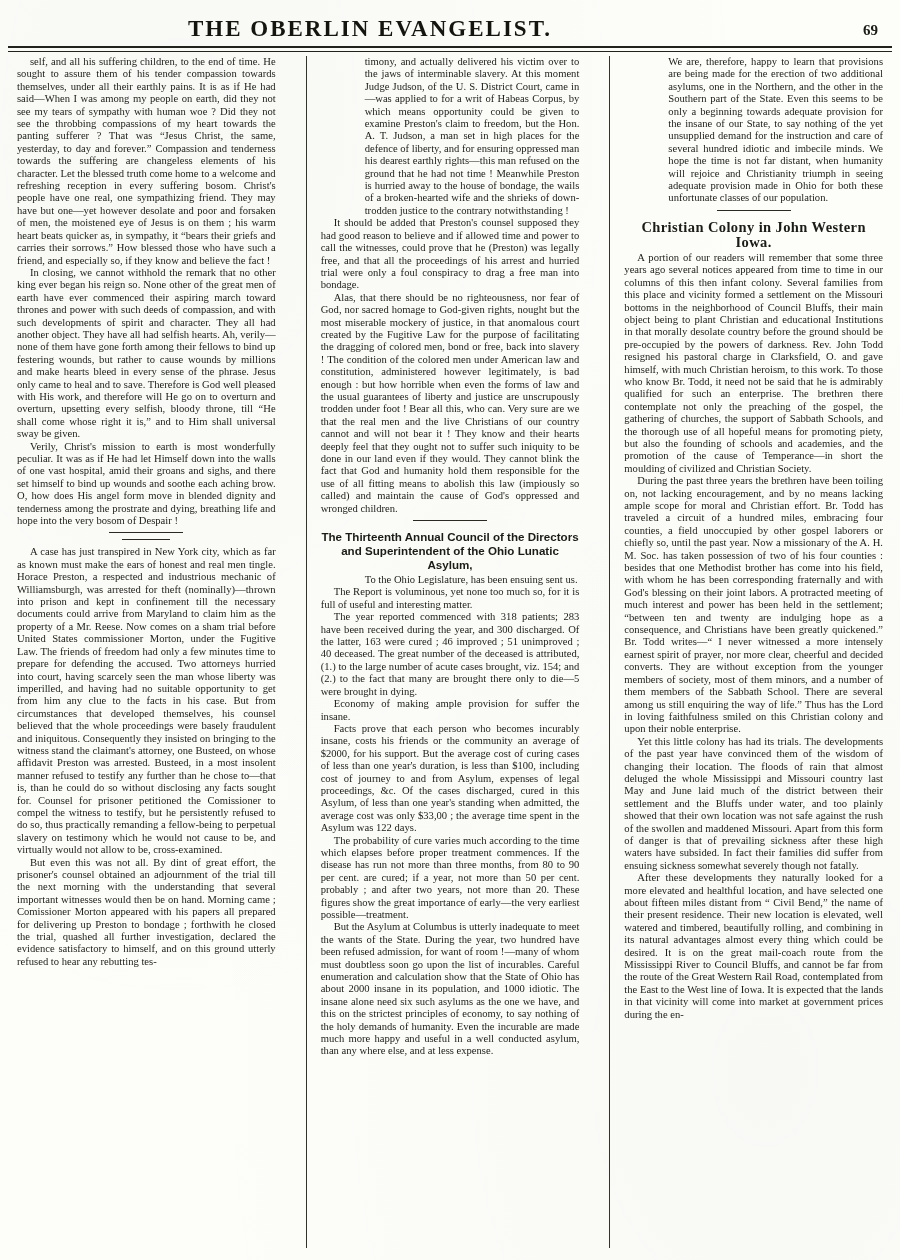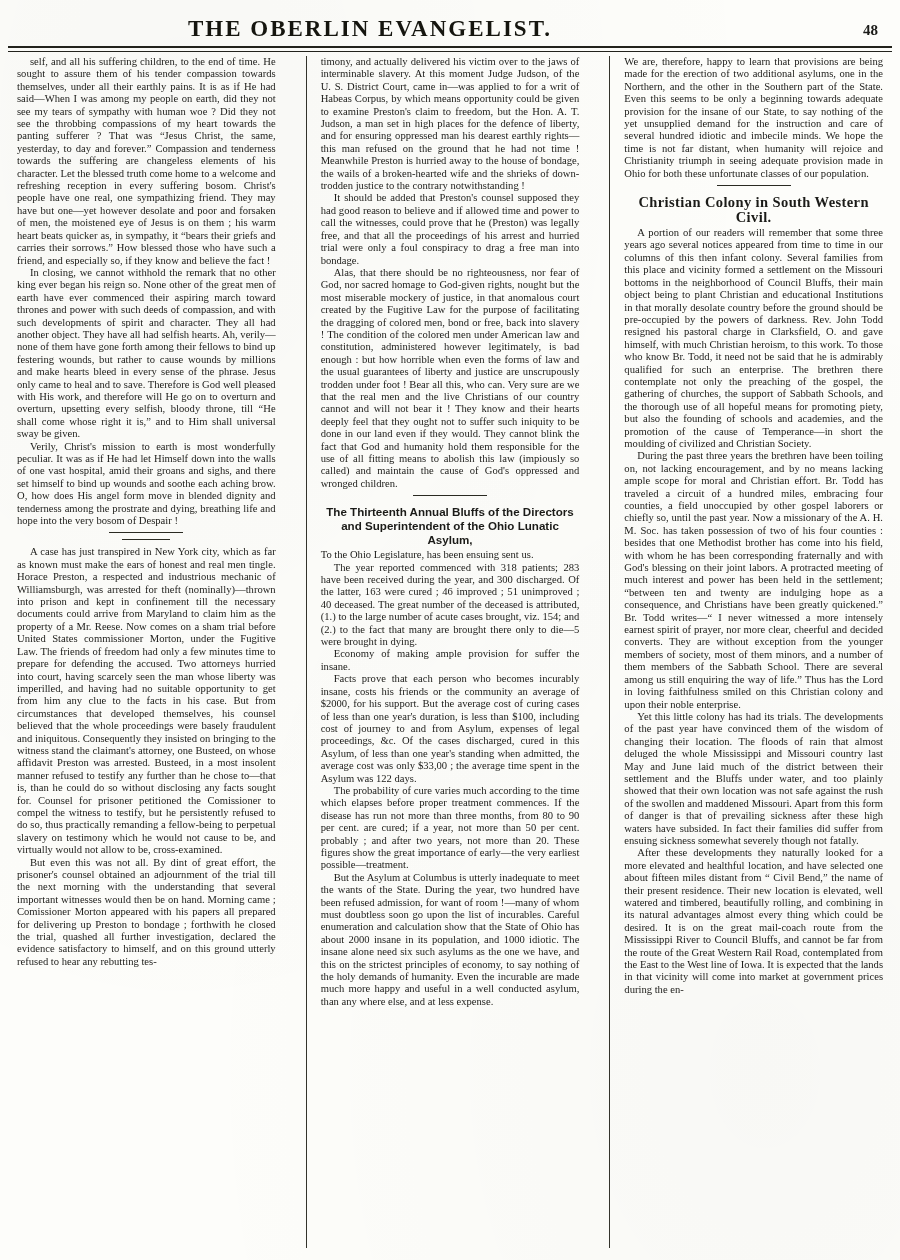--- a/index.html
+++ b/index.html
@@ -85,20 +85,21 @@
     border-left: 1px solid #33332c;
     margin-left: 7px;
     padding-left: 14px;
   }
   .col p {
     margin: 0 0 0 0;
     text-indent: 13px;
   }
   .col p.noindent {
     text-indent: 0;
+    margin-left: 44px;
   }
   .headline {
     text-align: center;
     font-weight: bold;
     font-size: 13px;
     line-height: 15px;
     margin: 9px 0 2px 0;
     text-indent: 0;
   }
   .headline.sans {
@@ -121,50 +122,51 @@
   }
 </style>
 </head>
 <body>
 
 <div class="page">
 
   <div class="masthead">
     <div class="masthead-title">THE OBERLIN EVANGELIST.</div>
   </div>
-  <div class="page-number">48</div>
+  <div class="page-number">69</div>
   <div class="rule-top"></div>
 
   <div class="columns">
     <div class="col" id="col0">
         <p>self, and all his suffering children, to the end of time. He sought to assure them of his tender compassion towards themselves, under all their earthly pains. It is as if He had said—When I was among my people on earth, did they not see my tears of sympathy with human woe ? Did they not see the throbbing compassions of my heart towards the panting sufferer ? That was “Jesus Christ, the same, yesterday, to day and forever.” Compassion and tenderness towards the suffering are changeless elements of his character. Let the blessed truth come home to a welcome and refreshing reception in every suffering bosom. Christ's people have one real, one sympathizing friend. They may have but one—yet however desolate and poor and forsaken of men, the moistened eye of Jesus is on them ; his warm heart beats quicker as, in sympathy, it “bears their griefs and carries their sorrows.” How blessed those who have such a friend, and especially so, if they know and believe the fact !</p>
         <p>In closing, we cannot withhold the remark that no other king ever began his reign so. None other of the great men of earth have ever commenced their aspiring march toward thrones and power with such deeds of compassion, and with such developments of spirit and character. They all had another object. They have all had selfish hearts. Ah, verily—none of them have gone forth among their fellows to bind up festering wounds, but rather to cause wounds by millions and make hearts bleed in every sense of the phrase. Jesus only came to heal and to save. Therefore is God well pleased with His work, and therefore will He go on to overturn and overturn, upsetting every selfish, bloody throne, till “He shall come whose right it is,” and to Him shall universal sway be given.</p>
         <p>Verily, Christ's mission to earth is most wonderfully peculiar. It was as if He had let Himself down into the walls of one vast hospital, amid their groans and sighs, and there set himself to bind up wounds and soothe each aching brow. O, how does His angel form move in blended dignity and tenderness among the prostrate and dying, breathing life and hope into the very bosom of Despair !</p>
         <div class="short-rule"></div>
         <div class="short-rule tiny"></div>
         <p>A case has just transpired in New York city, which as far as known must make the ears of honest and real men tingle. Horace Preston, a respected and industrious mechanic of Williamsburgh, was arrested for theft (nominally)—thrown into prison and kept in confinement till the necessary documents could arrive from Maryland to claim him as the property of a Mr. Reese. Now comes on a sham trial before United States commissioner Morton, under the Fugitive Law. The friends of freedom had only a few minutes time to prepare for defending the accused. Two attorneys hurried into court, having scarcely seen the man whose liberty was imperilled, and having had no suitable opportunity to get from him any clue to the facts in his case. But from circumstances that developed themselves, his counsel believed that the whole proceedings were basely fraudulent and iniquitous. Consequently they insisted on bringing to the witness stand the claimant's attorney, one Busteed, on whose affidavit Preston was arrested. Busteed, in a most insolent manner refused to testify any further than he chose to—that is, than he could do so without disclosing any facts sought for. Counsel for prisoner petitioned the Comissioner to compel the witness to testify, but he persistently refused to do so, thus practically remanding a fellow-being to perpetual slavery on testimony which he would not cause to be, and virtually would not allow to be, cross-examined.</p>
         <p>But even this was not all. By dint of great effort, the prisoner's counsel obtained an adjournment of the trial till the next morning with the understanding that several important witnesses would then be on hand. Morning came ; Comissioner Morton appeared with his papers all prepared for delivering up Preston to bondage ; forthwith he closed the trial, quashed all further investigation, declared the evidence satisfactory to himself, and on this ground utterly refused to hear any rebutting tes-</p>
       </div>
     <div class="col" id="col1">
         <p class="noindent">timony, and actually delivered his victim over to the jaws of interminable slavery. At this moment Judge Judson, of the U. S. District Court, came in—was applied to for a writ of Habeas Corpus, by which means opportunity could be given to examine Preston's claim to freedom, but the Hon. A. T. Judson, a man set in high places for the defence of liberty, and for ensuring oppressed man his dearest earthly rights—this man refused on the ground that he had not time ! Meanwhile Preston is hurried away to the house of bondage, the wails of a broken-hearted wife and the shrieks of down-trodden justice to the contrary notwithstanding !</p>
         <p>It should be added that Preston's counsel supposed they had good reason to believe and if allowed time and power to call the witnesses, could prove that he (Preston) was legally free, and that all the proceedings of his arrest and hurried trial were only a foul conspiracy to drag a free man into bondage.</p>
         <p>Alas, that there should be no righteousness, nor fear of God, nor sacred homage to God-given rights, nought but the most miserable mockery of justice, in that anomalous court created by the Fugitive Law for the purpose of facilitating the dragging of colored men, bond or free, back into slavery ! The condition of the colored men under American law and constitution, administered however legitimately, is bad enough : but how horrible when even the forms of law and the usual guarantees of liberty and justice are unscrupously trodden under foot ! Bear all this, who can. Very sure are we that the real men and the live Christians of our country cannot and will not bear it ! They know and their hearts deeply feel that they ought not to suffer such iniquity to be done in our land even if they would. They cannot blink the fact that God and humanity hold them responsible for the use of all fitting means to abolish this law (impiously so called) and maintain the cause of God's oppressed and wronged children.</p>
         <div class="short-rule"></div>
-        <div class="headline sans">The Thirteenth Annual Bluffs of the Directors and Superintendent of the Ohio Lunatic Asylum,</div>
+        <div class="headline sans">The Thirteenth Annual Council of the Directors and Superintendent of the Ohio Lunatic Asylum,</div>
         <p class="noindent">To the Ohio Legislature, has been ensuing sent us.</p>
+        <p>The Report is voluminous, yet none too much so, for it is full of useful and interesting matter.</p>
         <p>The year reported commenced with 318 patients; 283 have been received during the year, and 300 discharged. Of the latter, 163 were cured ; 46 improved ; 51 unimproved ; 40 deceased. The great number of the deceased is attributed, (1.) to the large number of acute cases brought, viz. 154; and (2.) to the fact that many are brought there only to die—5 were brought in dying.</p>
         <p>Economy of making ample provision for suffer the insane.</p>
         <p>Facts prove that each person who becomes incurably insane, costs his friends or the community an average of $2000, for his support. But the average cost of curing cases of less than one year's duration, is less than $100, including cost of journey to and from Asylum, expenses of legal proceedings, &amp;c. Of the cases discharged, cured in this Asylum, of less than one year's standing when admitted, the average cost was only $33,00 ; the average time spent in the Asylum was 122 days.</p>
         <p>The probability of cure varies much according to the time which elapses before proper treatment commences. If the disease has run not more than three months, from 80 to 90 per cent. are cured; if a year, not more than 50 per cent. probably ; and after two years, not more than 20. These figures show the great importance of early—the very earliest possible—treatment.</p>
         <p>But the Asylum at Columbus is utterly inadequate to meet the wants of the State. During the year, two hundred have been refused admission, for want of room !—many of whom must doubtless soon go upon the list of incurables. Careful enumeration and calculation show that the State of Ohio has about 2000 insane in its population, and 1000 idiotic. The insane alone need six such asylums as the one we have, and this on the strictest principles of economy, to say nothing of the holy demands of humanity. Even the incurable are made much more happy and useful in a well conducted asylum, than any where else, and at less expense.</p>
       </div>
     <div class="col" id="col2">
         <p class="noindent">We are, therefore, happy to learn that provisions are being made for the erection of two additional asylums, one in the Northern, and the other in the Southern part of the State. Even this seems to be only a beginning towards adequate provision for the insane of our State, to say nothing of the yet unsupplied demand for the instruction and care of several hundred idiotic and imbecile minds. We hope the time is not far distant, when humanity will rejoice and Christianity triumph in seeing adequate provision made in Ohio for both these unfortunate classes of our population.</p>
         <div class="short-rule"></div>
-        <div class="headline big">Christian Colony in South Western Civil.</div>
+        <div class="headline big">Christian Colony in John Western Iowa.</div>
         <p>A portion of our readers will remember that some three years ago several notices appeared from time to time in our columns of this then infant colony. Several families from this place and vicinity formed a settlement on the Missouri bottoms in the neighborhood of Council Bluffs, their main object being to plant Christian and educational Institutions in that morally desolate country before the ground should be pre-occupied by the powers of darkness. Rev. John Todd resigned his pastoral charge in Clarksfield, O. and gave himself, with much Christian heroism, to this work. To those who know Br. Todd, it need not be said that he is admirably qualified for such an enterprise. The brethren there contemplate not only the preaching of the gospel, the gathering of churches, the support of Sabbath Schools, and the thorough use of all hopeful means for promoting piety, but also the founding of schools and academies, and the promotion of the cause of Temperance—in short the moulding of civilized and Christian Society.</p>
         <p>During the past three years the brethren have been toiling on, not lacking encouragement, and by no means lacking ample scope for moral and Christian effort. Br. Todd has traveled a circuit of a hundred miles, embracing four counties, a field unoccupied by other gospel laborers or chiefly so, until the past year. Now a missionary of the A. H. M. Soc. has taken possession of two of his four counties : besides that one Methodist brother has come into his field, with whom he has been corresponding fraternally and with God's blessing on their joint labors. A protracted meeting of much interest and power has been held in the settlement; “between ten and twenty are indulging hope as a consequence, and Christians have been greatly quickened.” Br. Todd writes—“ I never witnessed a more intensely earnest spirit of prayer, nor more clear, cheerful and decided converts. They are without exception from the younger members of society, most of them minors, and a number of them members of the Sabbath School. There are several among us still enquiring the way of life.” Thus has the Lord in loving faithfulness smiled on this Christian colony and upon their noble enterprise.</p>
         <p>Yet this little colony has had its trials. The developments of the past year have convinced them of the wisdom of changing their location. The floods of rain that almost deluged the whole Mississippi and Missouri country last May and June laid much of the district between their settlement and the Bluffs under water, and too plainly showed that their own location was not safe against the rush of the swollen and maddened Missouri. Apart from this form of danger is that of prevailing sickness after these high waters have subsided. In fact their families did suffer from ensuing sickness somewhat severely though not fatally.</p>
         <p>After these developments they naturally looked for a more elevated and healthful location, and have selected one about fifteen miles distant from “ Civil Bend,” the name of their present residence. Their new location is elevated, well watered and timbered, beautifully rolling, and combining in its natural advantages almost every thing which could be desired. It is on the great mail-coach route from the Mississippi River to Council Bluffs, and cannot be far from the route of the Great Western Rail Road, contemplated from the East to the West line of Iowa. It is expected that the lands in that vicinity will come into market at government prices during the en-</p>
       </div>
   </div>
 
 </div>
 
 </body></html>

